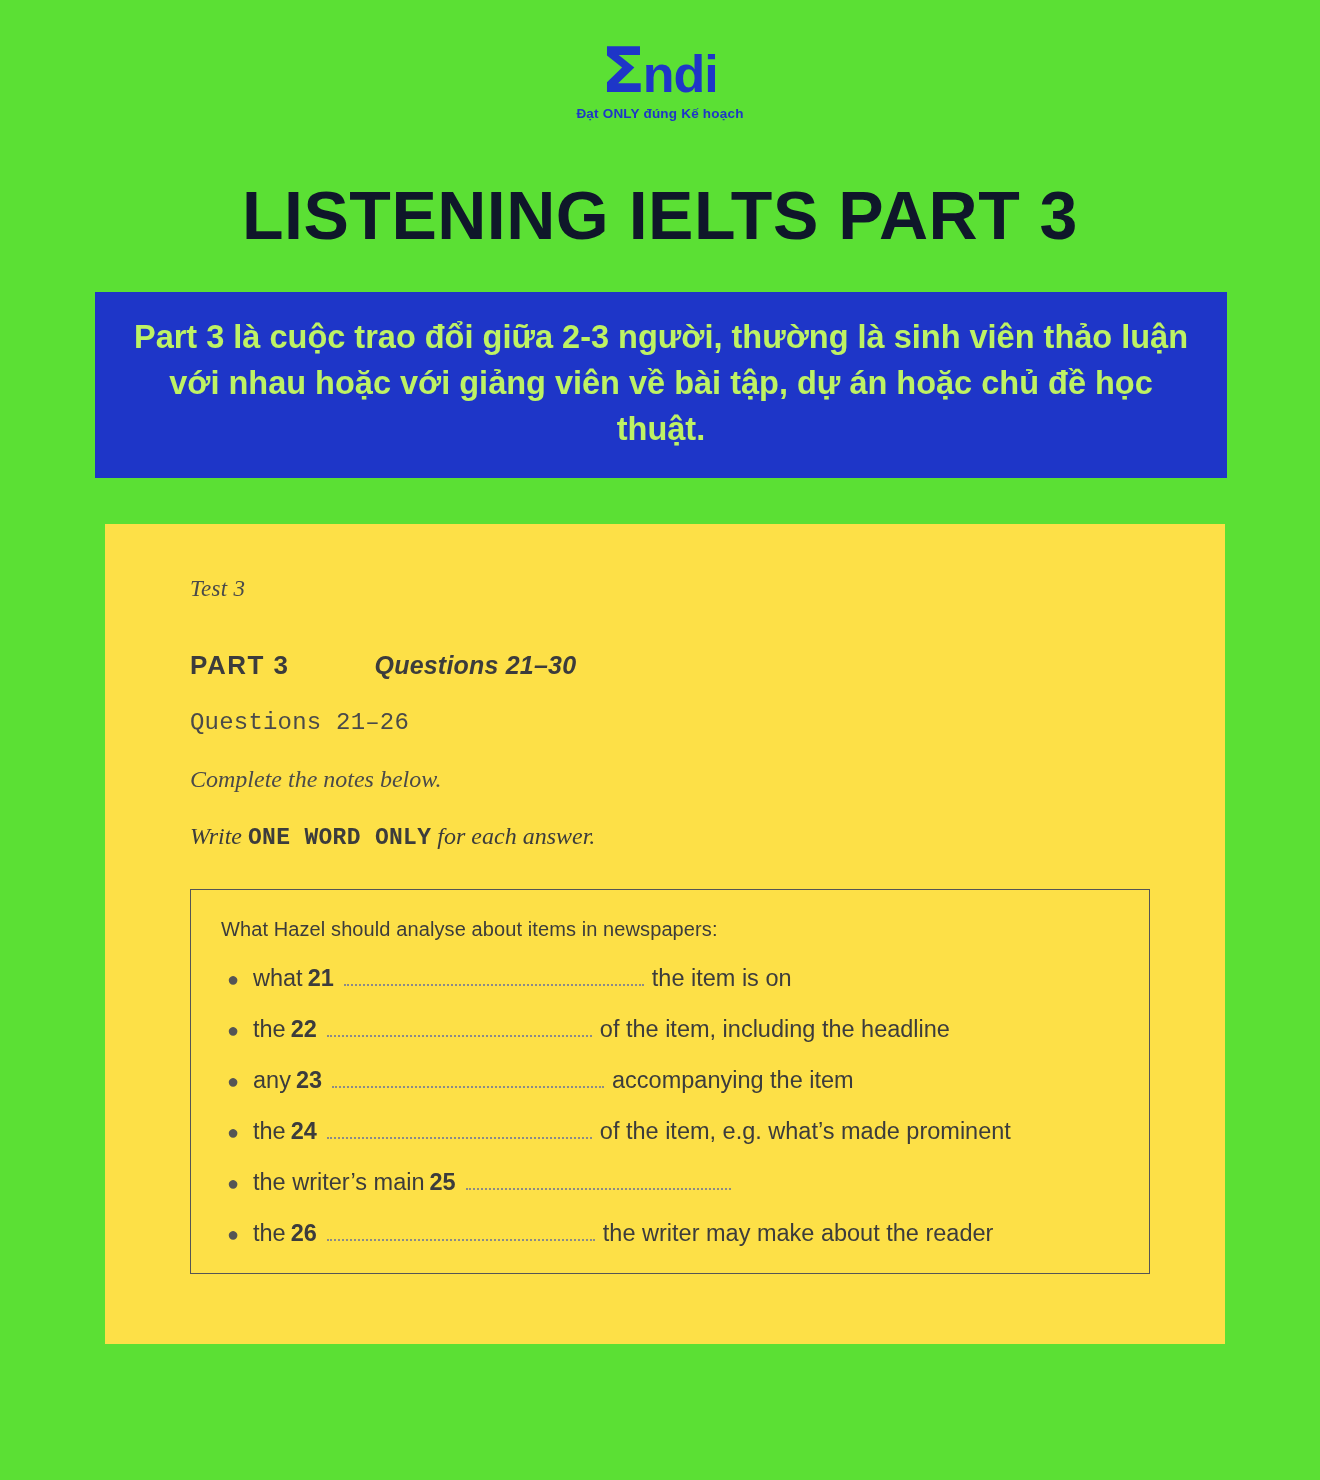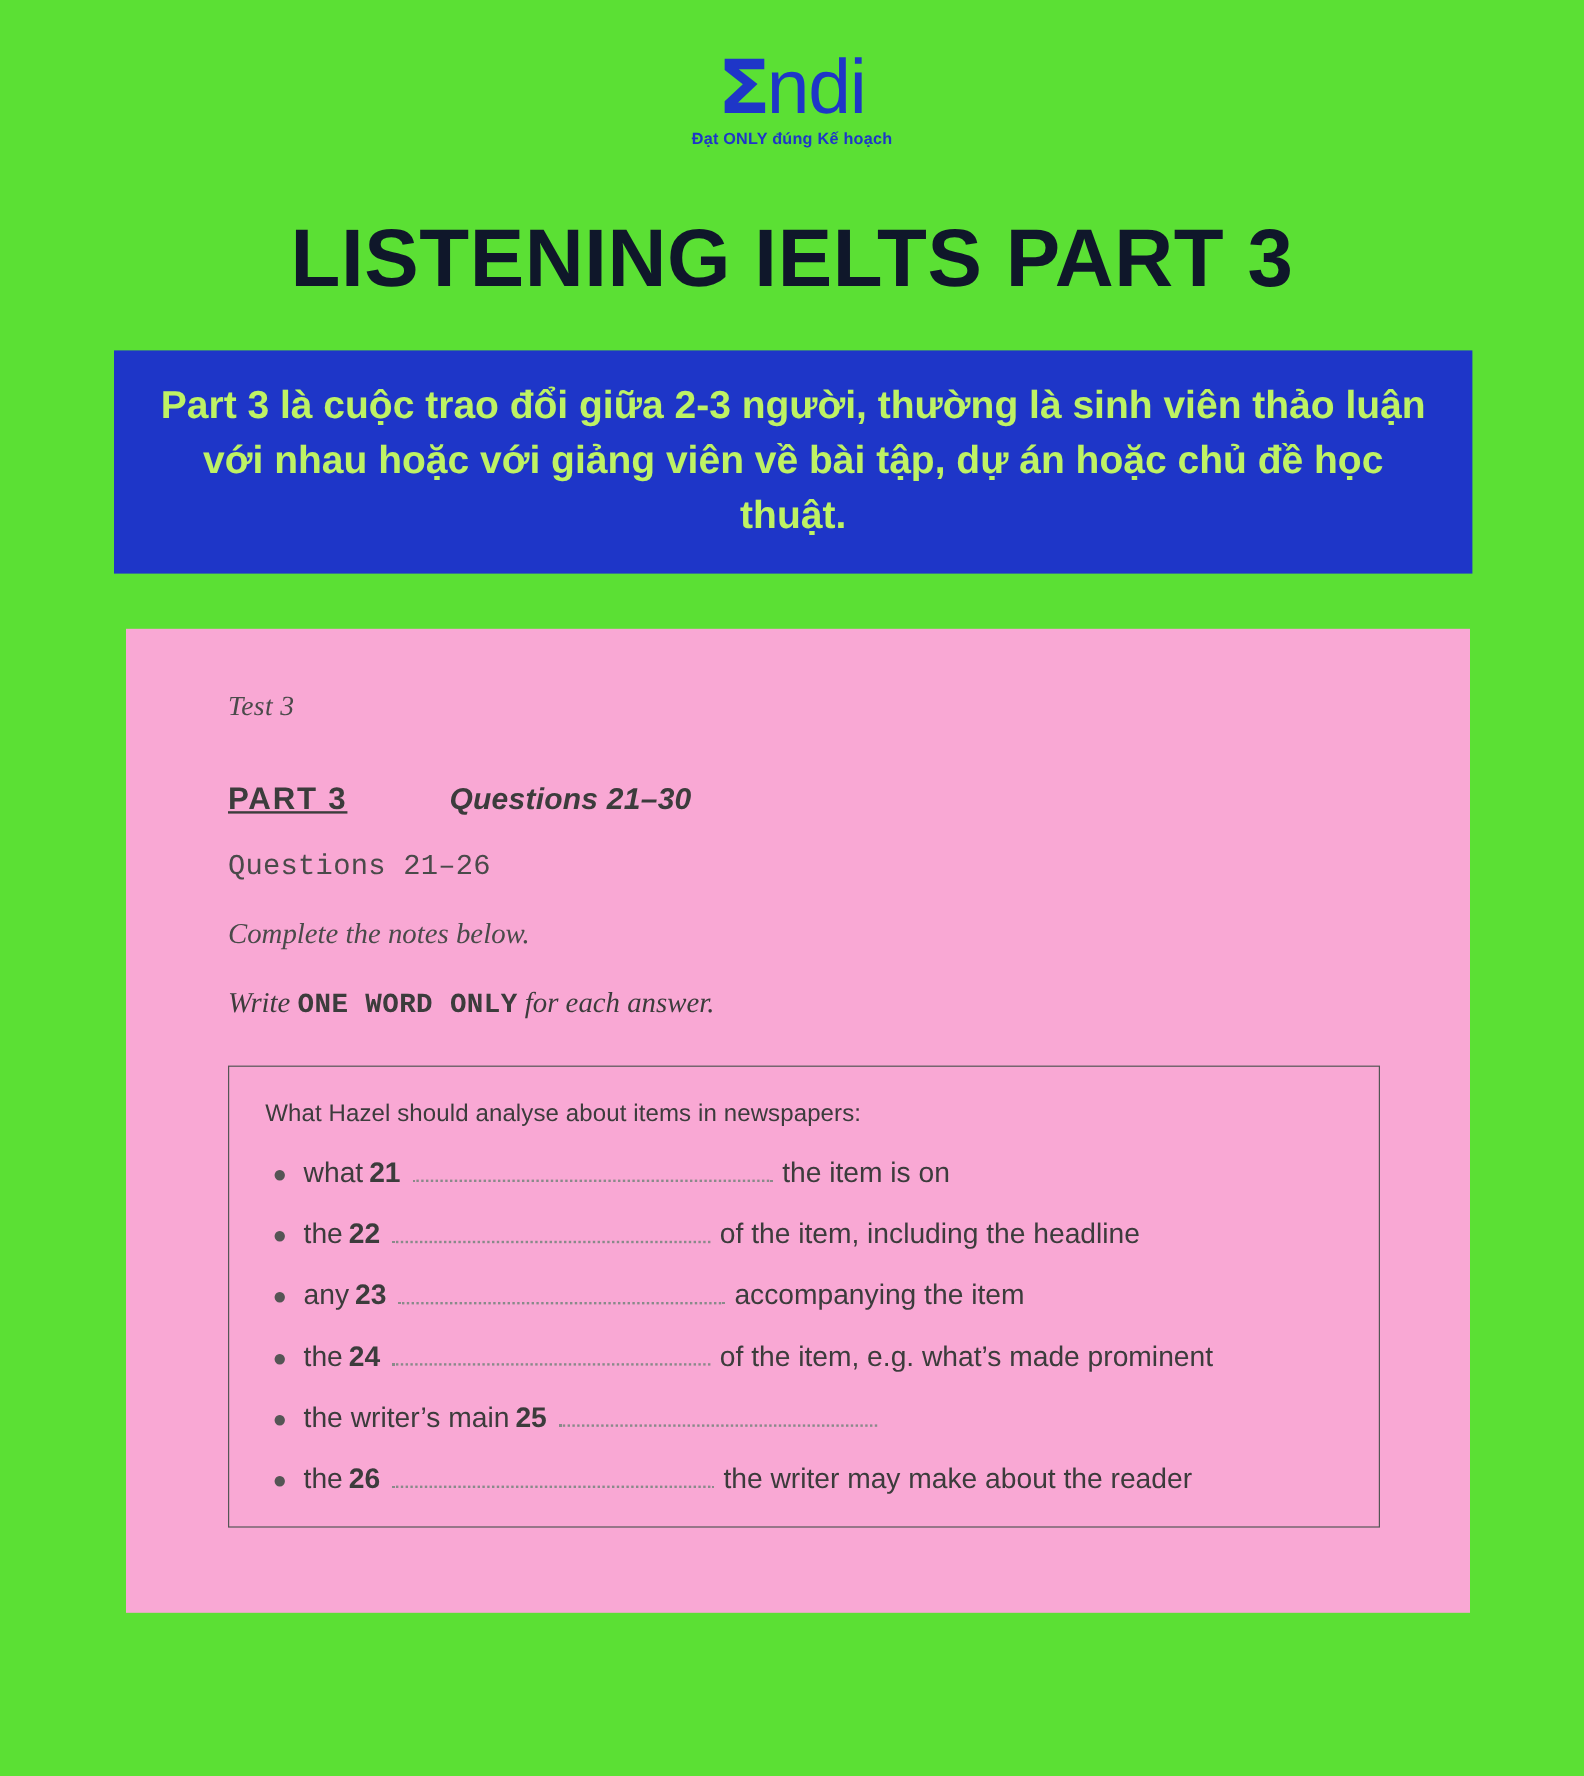--- a/index.html
+++ b/index.html
@@ -34,22 +34,22 @@
   .logo-sigma {
     font-family: "DejaVu Sans", sans-serif;
     font-size: 62px;
     font-weight: bold;
     color: #1E36C8;
     letter-spacing: -2px;
     transform: scaleX(1.05);
   }
   .logo-text {
     font-family: "Liberation Sans", sans-serif;
-    font-size: 64px;
-    font-weight: normal;
+    font-size: 52px;
+    font-weight: bold;
     color: #1E36C8;
     letter-spacing: -1px;
   }
   .logo-sub {
     margin-top: 4px;
     font-size: 13.5px;
     font-weight: bold;
     color: #1E36C8;
     letter-spacing: 0.2px;
   }
@@ -80,21 +80,21 @@
     font-weight: bold;
     line-height: 1.42;
   }
   
   .paper {
     position: absolute;
     top: 524px;
     left: 105px;
     width: 1120px;
     height: 820px;
-    background: #f9a8d4;
+    background: #fde047;
   }
   .paper-inner {
     padding: 52px 72px 0 85px;
     color: #3A3A3A;
   }
   .doc-test {
     font-family: "Liberation Serif", serif;
     font-style: italic;
     font-size: 23px;
     color: #4A4A4A;
@@ -104,21 +104,20 @@
     margin-top: 48px;
     display: flex;
     align-items: baseline;
     color: #3C3C3C;
   }
   .doc-part {
     font-family: "Liberation Sans", sans-serif;
     font-weight: bold;
     font-size: 26px;
     letter-spacing: 1.5px;
-    text-decoration: underline;
   }
   .doc-qrange {
     font-family: "Liberation Sans", sans-serif;
     font-weight: bold;
     font-style: italic;
     font-size: 25px;
     margin-left: 85px;
     letter-spacing: 0.2px;
   }
   .doc-sub {

